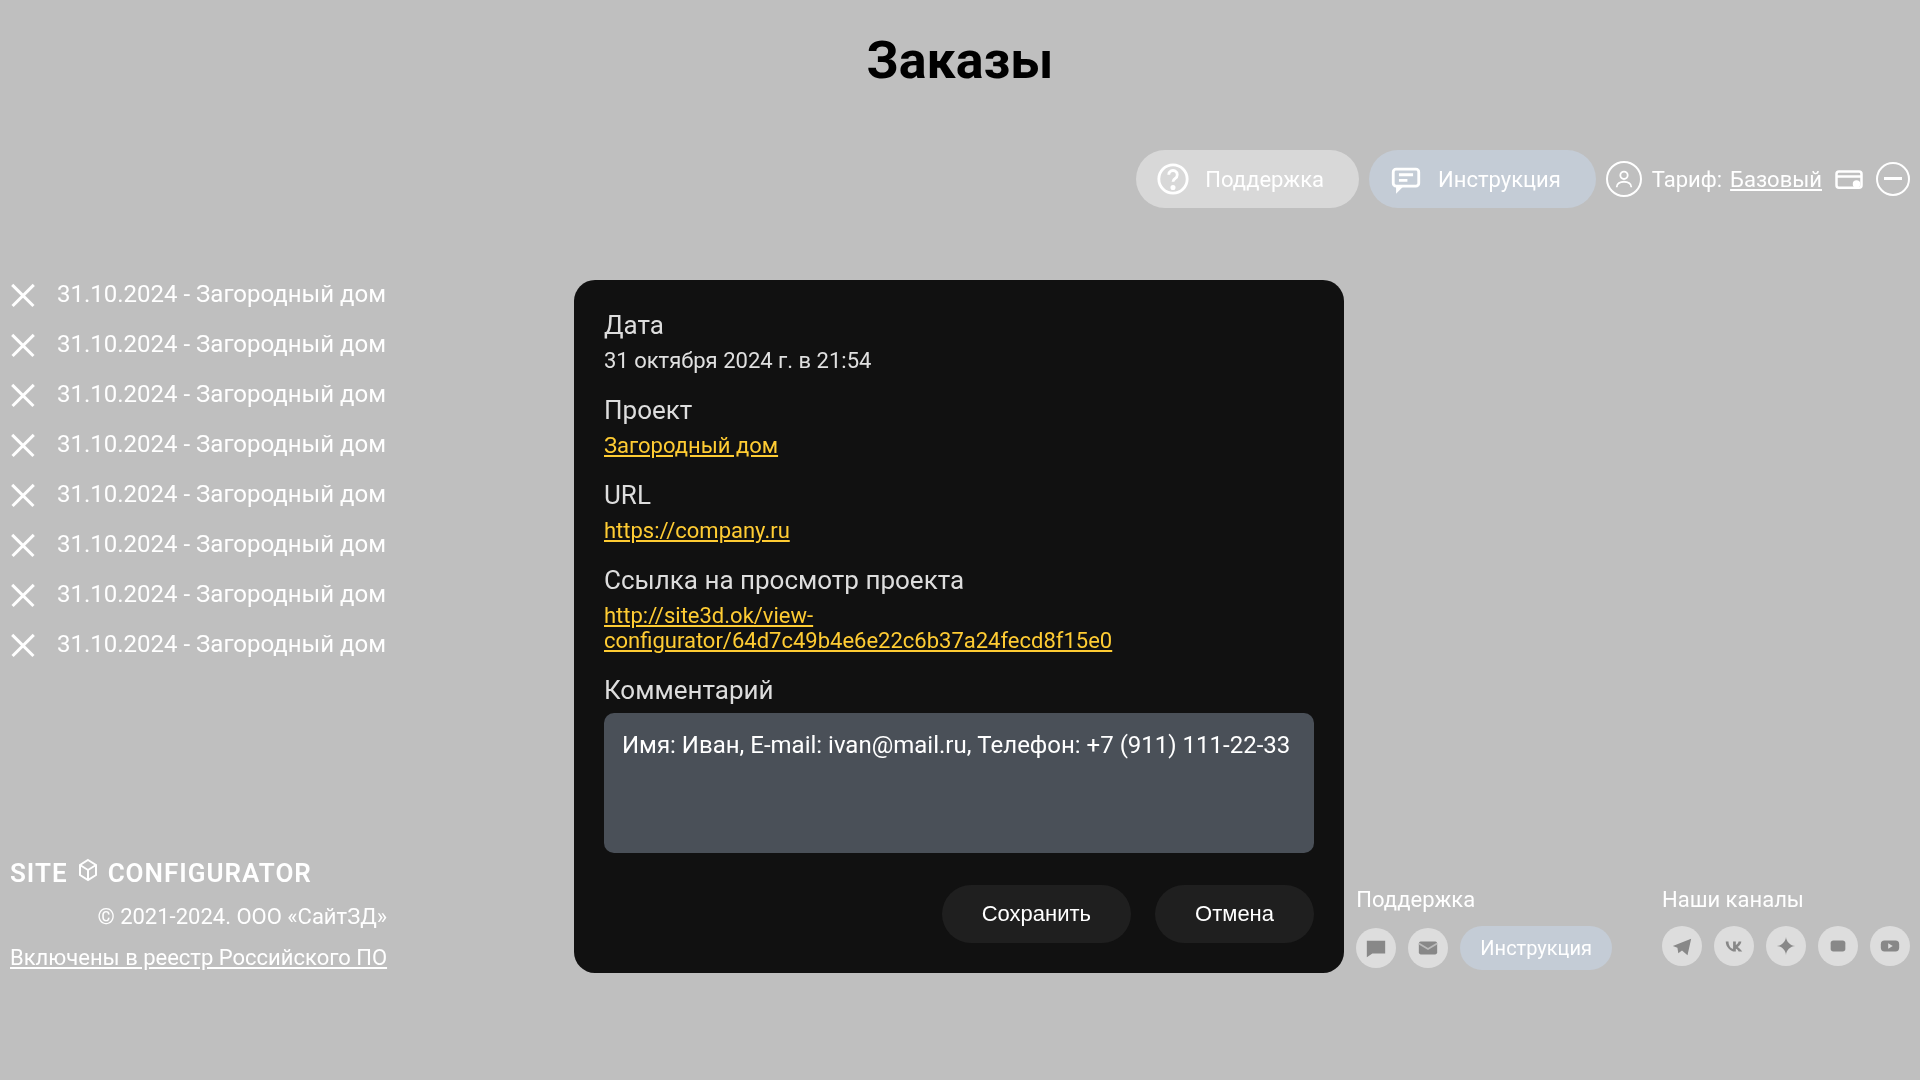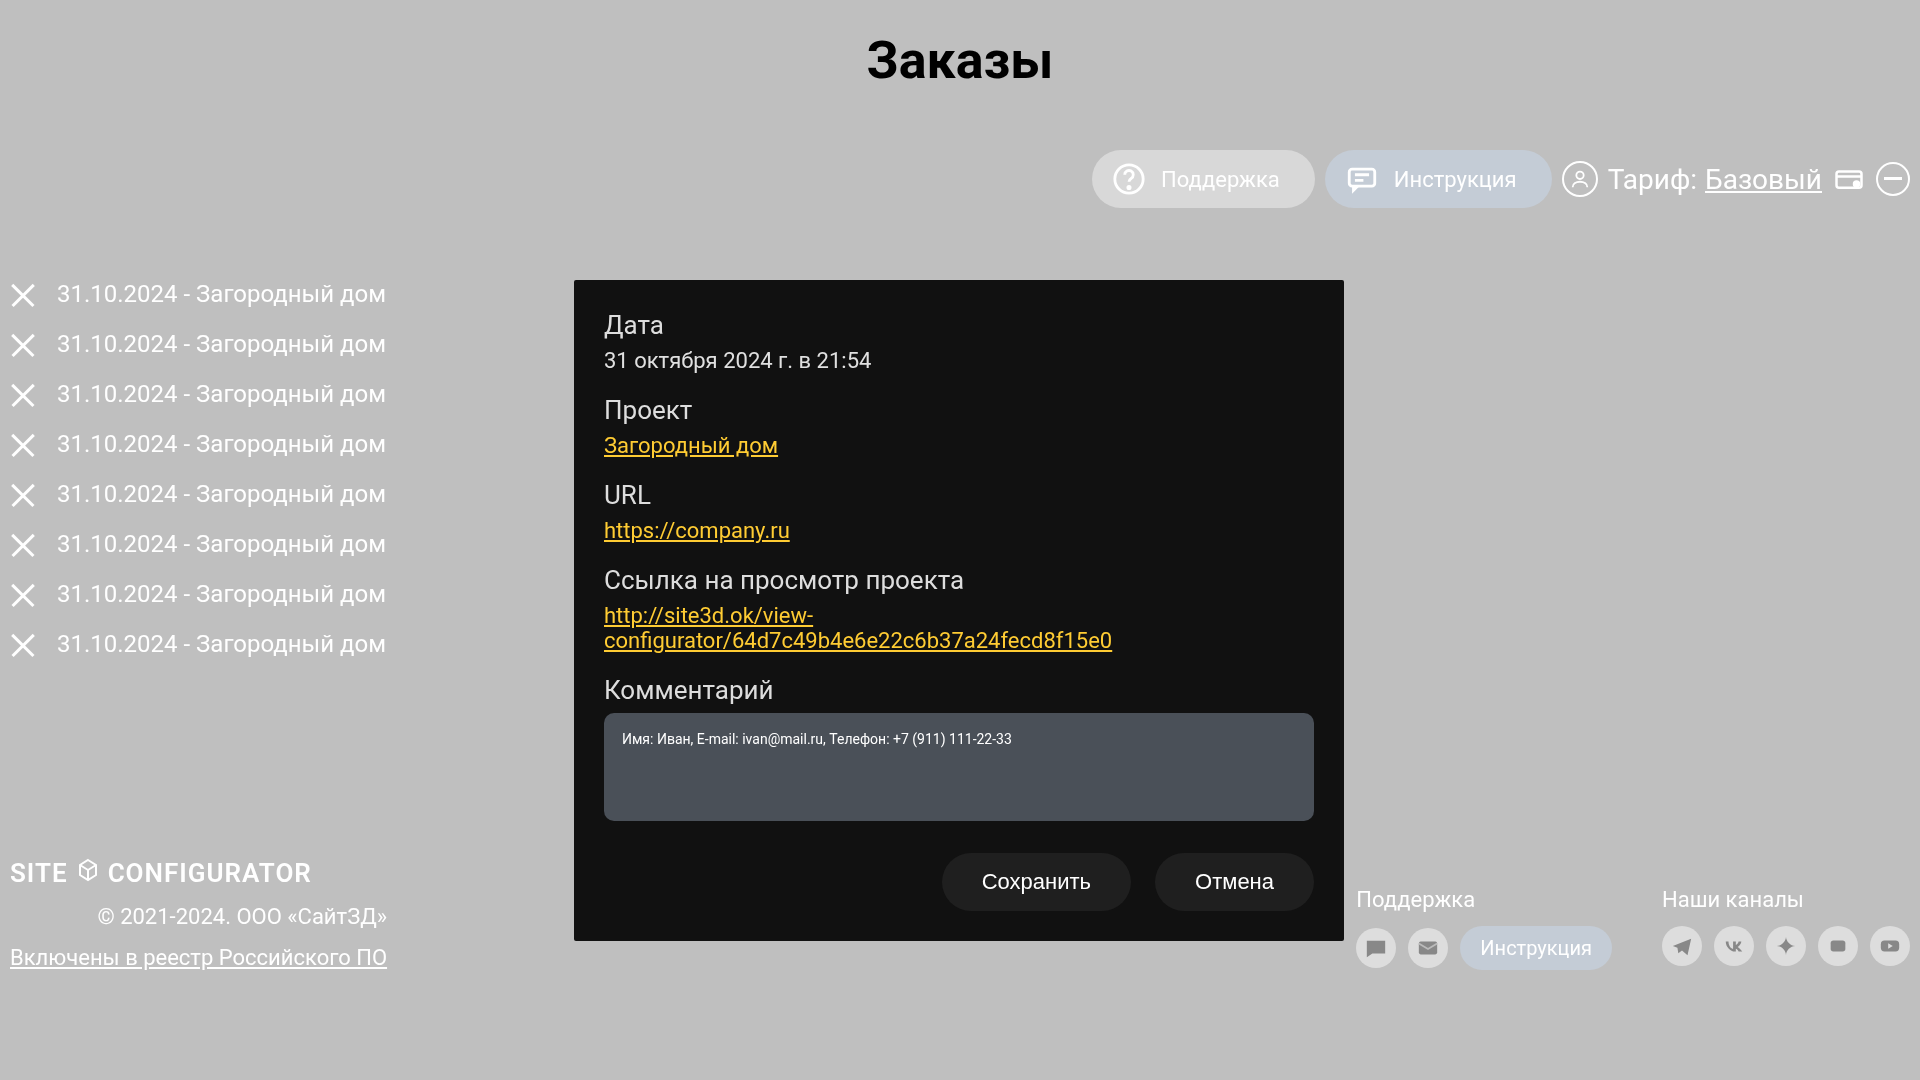--- a/index.html
+++ b/index.html
@@ -56,21 +56,21 @@
       border-radius: 50%;
       display: flex;
       align-items: center;
       justify-content: center;
     }
     .tariff-section {
       display: flex;
       align-items: center;
       gap: 8px;
       color: #fff;
-      font-size: 28px;
+      font-size: 22px;
       text-align: right;
     }
     .tariff-link {
       text-decoration: underline;
       color: #fff;
     }
     .card-icon, .minus-circle {
       width: 34px;
       height: 34px;
       display: flex;
@@ -112,21 +112,21 @@
       left: -2px;
     }
     .x-icon::before { transform: rotate(45deg); }
     .x-icon::after { transform: rotate(-45deg); }
     .detail-panel {
       position: absolute;
       left: 574px;
       top: 280px;
       width: 770px;
       background: #111;
-      border-radius: 2px;
+      border-radius: 21px;
       padding: 30px;
       color: #fff;
     }
     .detail-label {
       font-size: 26px;
       font-weight: 400;
       margin-bottom: 8px;
       color: #ddd;
     }
     .detail-value {
@@ -137,26 +137,26 @@
     .detail-link {
       font-size: 22px;
       margin-bottom: 22px;
       color: #ffcc33;
       text-decoration: underline;
       display: block;
       cursor: pointer;
     }
     .comment-box {
       width: 100%;
-      height: 108px;
+      height: 140px;
       background: #4a5058;
       border: none;
       border-radius: 10px;
       padding: 18px;
-      font-size: 14px;
+      font-size: 24px;
       color: #fff;
       font-family: inherit;
       resize: none;
       margin-bottom: 28px;
     }
     .button-row {
       display: flex;
       justify-content: flex-end;
       gap: 24px;
     }

